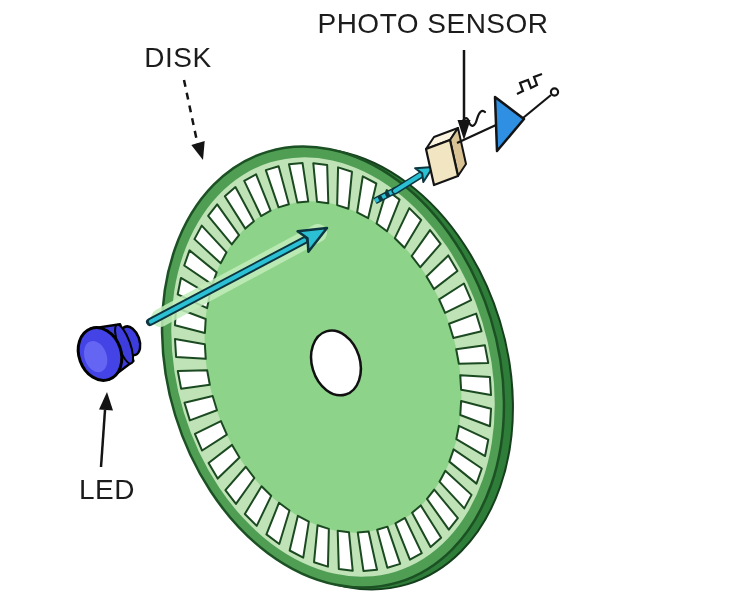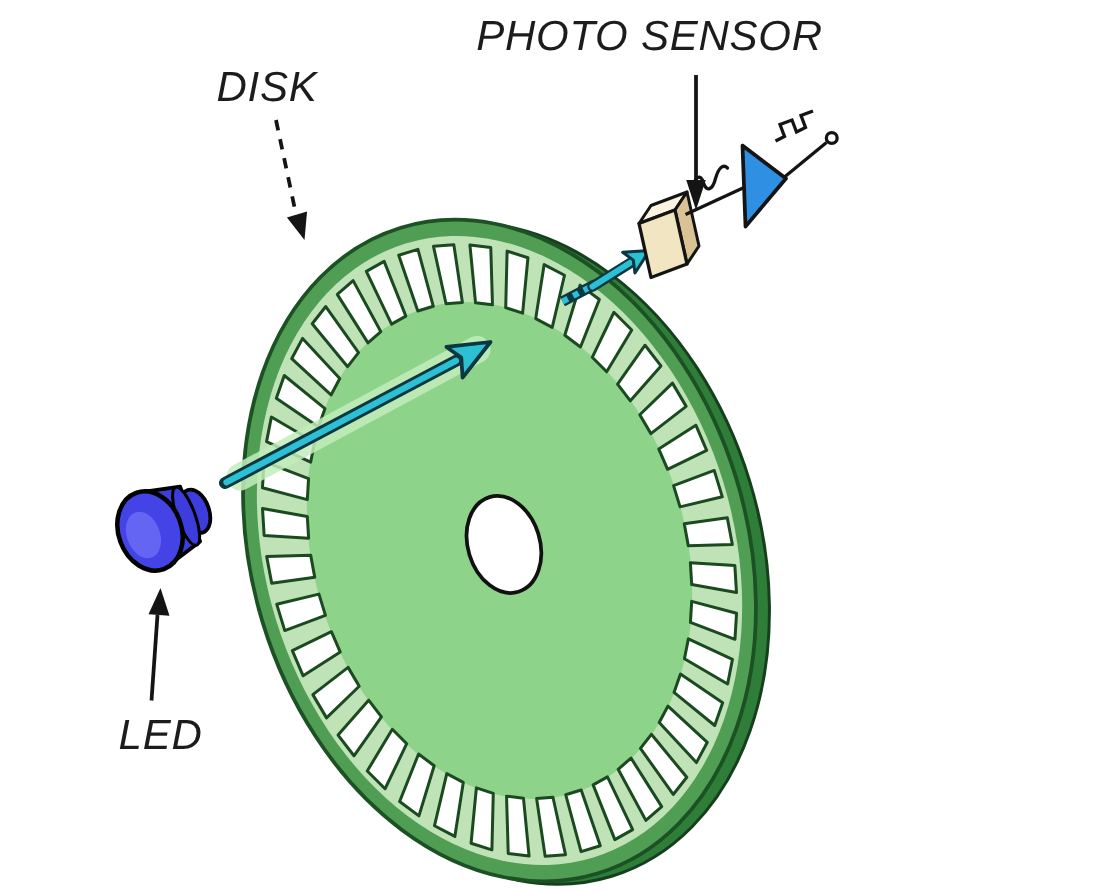--- a/index.html
+++ b/index.html
@@ -2,21 +2,20 @@
 <html><head>
 <meta charset="utf-8">
 <style>
   html,body{margin:0;padding:0;background:#fff;}
   .canvas{
     position:relative;
     width:737px;height:594px;
     background:#ffffff;
     font-family:"Liberation Sans", sans-serif;
     overflow:hidden;
-    font-style:italic;
   }
   svg{display:block;}
   .label-text{
     font-family:"Liberation Sans", sans-serif;
     font-size:28px;
     letter-spacing:0.5px;
     fill:#1c1c1c;
   }
 </style>
 </head>

